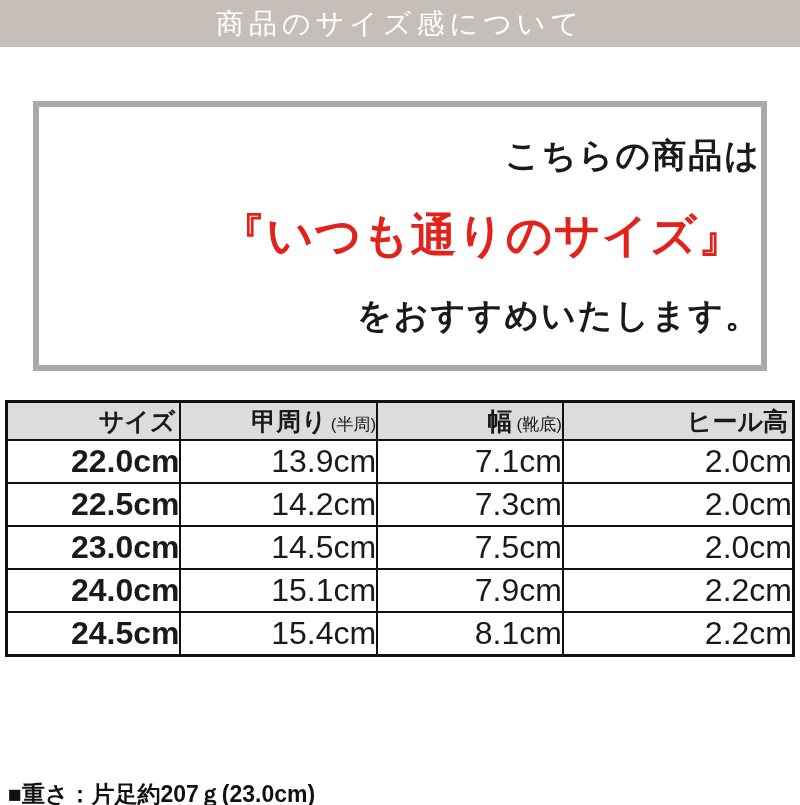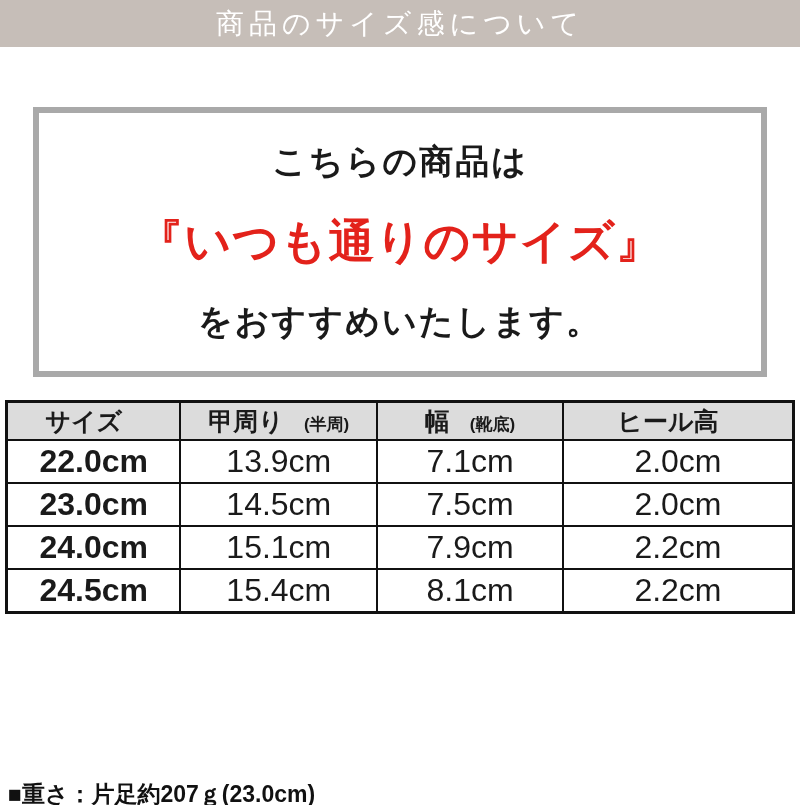--- a/index.html
+++ b/index.html
@@ -32,30 +32,30 @@
     color: #ffffff;
     font-size: 28px;
     font-weight: 500;
     letter-spacing: 5px;
     white-space: nowrap;
   }
 
   
   .reco-box {
     position: absolute;
-    top: 107px;
+    top: 101px;
     left: 33px;
     width: 734px;
     height: 270px;
     box-sizing: border-box;
     border: 6px solid #a9a9a9;
     background: #ffffff;
     display: flex;
     flex-direction: column;
-    align-items: center;
+    align-items: flex-end;
     justify-content: center;
   }
   .reco-line {
     color: #1a1a1a;
     font-size: 34px;
     font-weight: 700;
     letter-spacing: 2px;
     white-space: nowrap;
   }
   .reco-highlight {
@@ -71,36 +71,36 @@
     position: absolute;
     top: 400px;
     left: 5px;
     width: 790px;
     border-collapse: collapse;
     table-layout: fixed;
     border: 3px solid #111111;
   }
   .size-table th, .size-table td {
     border: 2px solid #111111;
-    text-align: center;
+    text-align: right;
     vertical-align: middle;
     padding: 0;
   }
   .size-table th {
     height: 36px;
     background: #dcdcdc;
     color: #1a1a1a;
     font-size: 25px;
     font-weight: 700;
     white-space: nowrap;
   }
   .size-table th .sub {
     font-size: 17px;
-    font-weight: 700;
-    margin-left: 20px;
+    font-weight: 400;
+    margin-left: 4px;
   }
   .size-table td {
     height: 41px;
     color: #1a1a1a;
     font-size: 32px;
     font-weight: 500;
     white-space: nowrap;
   }
   .size-table td.size-col {
     font-weight: 700;
@@ -153,20 +153,26 @@
       </tr>
     </thead>
     <tbody>
       <tr>
         <td class="size-col">22.0cm</td>
         <td>13.9cm</td>
         <td>7.1cm</td>
         <td>2.0cm</td>
       </tr>
       <tr>
+        <td class="size-col">22.5cm</td>
+        <td>14.2cm</td>
+        <td>7.3cm</td>
+        <td>2.0cm</td>
+      </tr>
+      <tr>
         <td class="size-col">23.0cm</td>
         <td>14.5cm</td>
         <td>7.5cm</td>
         <td>2.0cm</td>
       </tr>
       <tr>
         <td class="size-col">24.0cm</td>
         <td>15.1cm</td>
         <td>7.9cm</td>
         <td>2.2cm</td>

